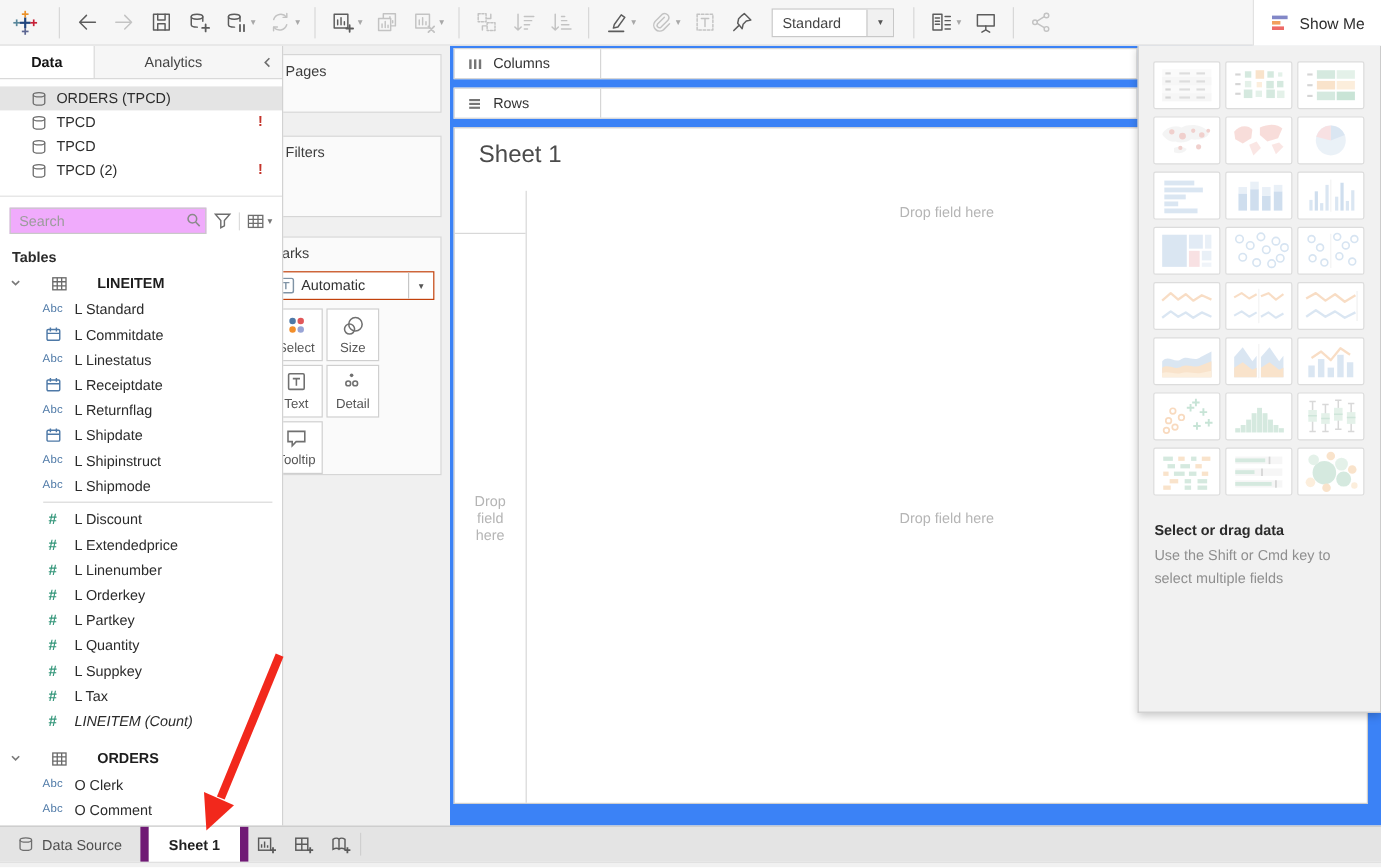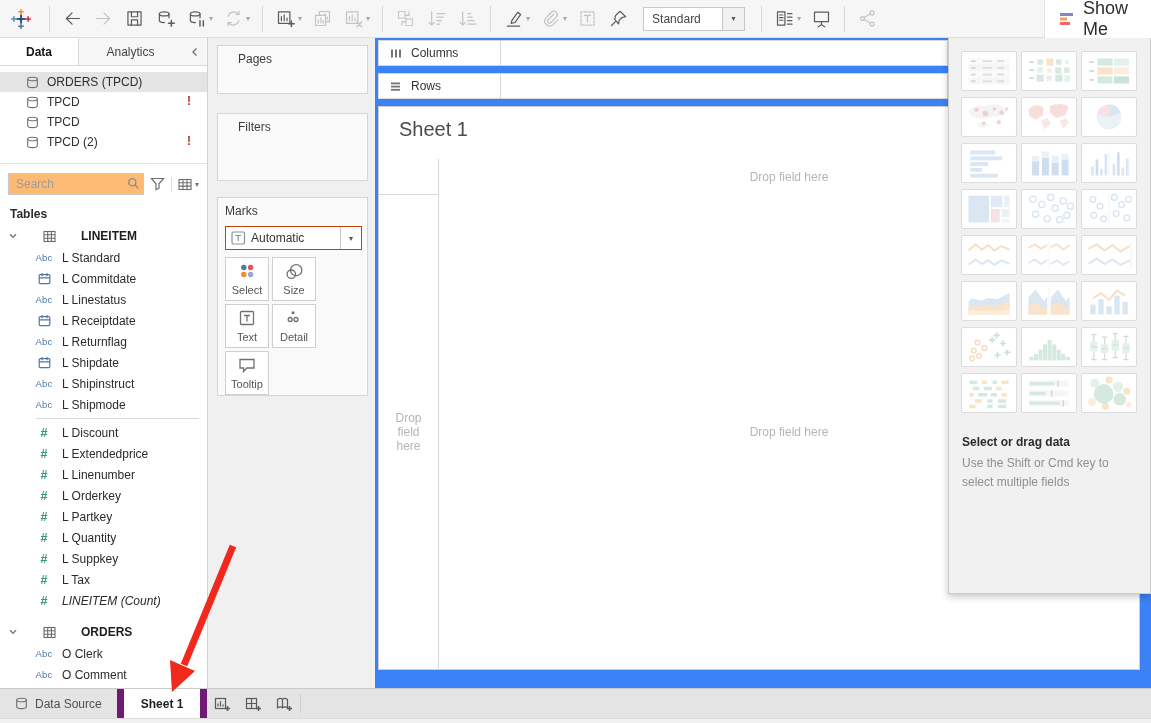--- a/index.html
+++ b/index.html
@@ -15,39 +15,39 @@
   .tb-sep{width:1px;height:26px;background:#d8d8d8;margin:0 7px;}
   .tb-btn{display:flex;align-items:center;padding:0 5px;height:30px;color:#5c5c5c;cursor:pointer;}
   .tb-btn.disabled{color:#c3c3c3;}
   .tb-caret{font-size:8px;color:#a8a8a8;margin-left:2px;}
   .tb-select{display:flex;align-items:stretch;background:#fff;border:1px solid #c8c8c8;height:22px;margin:0 9px;}
   .tb-select .val{display:flex;align-items:center;padding:0 8px;width:62px;color:#444;}
   .tb-select .sel-caret{width:21px;border-left:1px solid #c8c8c8;display:flex;align-items:center;
                         justify-content:center;color:#555;font-size:8px;background:#f1f1f1;}
   .showme-btn{position:absolute;right:0;top:0;height:38px;width:107px;background:#fff;display:flex;
               align-items:center;gap:8px;padding-left:13px;border-left:1px solid #e2e2e2;box-sizing:border-box;
-              font-size:18px;color:#2d2d2d;cursor:pointer;}
+              font-size:13px;color:#2d2d2d;cursor:pointer;}
 
   
-  .sidebar{position:absolute;left:0;top:38px;width:208px;height:650px;background:#fff;
+  .sidebar{position:absolute;left:0;top:38px;width:236px;height:650px;background:#fff;
            border-right:1px solid #d2d2d2;box-sizing:border-box;overflow:hidden;z-index:2;}
   .side-tabs{display:flex;height:27px;border-bottom:1px solid #d9d9d9;background:#f6f6f6;align-items:stretch;}
   .side-tab{display:flex;align-items:center;justify-content:center;color:#444;}
   .side-tab.active{background:#fff;font-weight:bold;color:#141414;padding:0 26px;border-right:1px solid #d9d9d9;}
   .side-tab.inactive{flex:1;}
   .collapse-btn{width:25px;display:flex;align-items:center;justify-content:center;}
   .ds-list{margin-top:6px;}
   .ds-row{height:20px;display:flex;align-items:center;padding-left:26px;gap:8px;position:relative;color:#2d2d2d;cursor:pointer;}
   .ds-row.selected{background:var(--selrow,#e4e4e4);}
   .ds-alert{position:absolute;right:16px;top:2px;color:var(--alert,#c4342b);font-weight:bold;}
   .ds-icon{display:flex;}
   .search-wrap{border-top:1px solid #e2e2e2;margin-top:11px;padding:9px 8px 0 8px;display:flex;align-items:center;gap:6px;}
   .search-box{position:relative;flex:1;}
   .search-input{width:100%;height:22px;border:1px solid #c9c9c9;box-sizing:border-box;padding:0 20px 0 7px;
-                font:inherit;font-size:12px;color:#333;background:#fdba74;outline:none;}
+                font:inherit;font-size:12px;color:#333;background:#f0abfc;outline:none;}
   .search-input::placeholder{color:#9c9c9c;}
   .search-mag{position:absolute;right:4px;top:4px;}
   .icon-btn{display:flex;align-items:center;cursor:pointer;}
   .v-div{width:1px;height:15px;background:#dcdcdc;}
   .view-caret{font-size:8px;color:#777;margin-left:3px;}
   .tables-label{margin:12px 0 0 10px;font-weight:bold;color:#2b2b2b;}
   .tbl-header{display:flex;align-items:center;height:22px;margin-top:4px;gap:25px;padding-left:8px;
               font-weight:bold;color:#1d1d1d;cursor:pointer;}
   .field{display:flex;align-items:center;height:21px;padding-left:34px;gap:8px;color:#2b2b2b;cursor:pointer;}
   .field .fi{width:20px;display:flex;justify-content:center;align-items:flex-start;}

